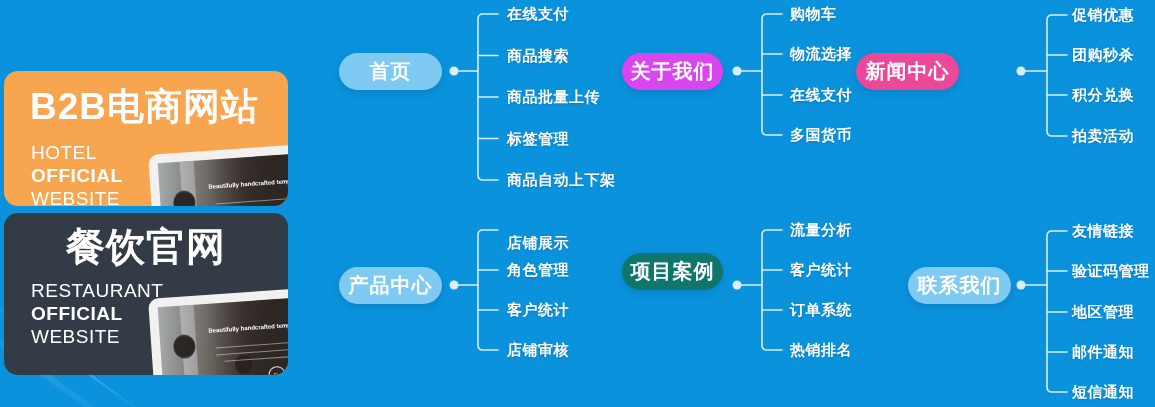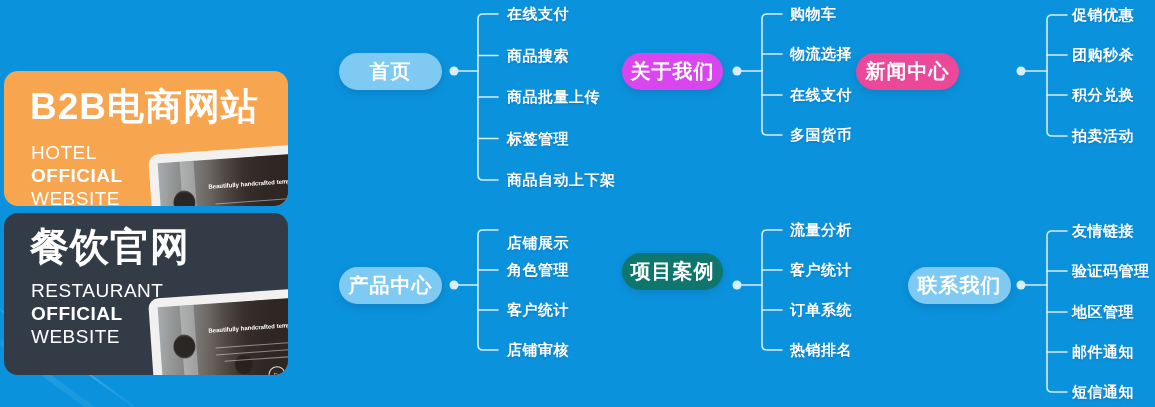--- a/index.html
+++ b/index.html
@@ -14,21 +14,21 @@
     background:linear-gradient(90deg,rgba(255,255,255,0),rgba(190,228,250,.45),rgba(255,255,255,0));}
   .streak.s2{left:-60px;top:375px;width:220px;height:6px;transform:rotate(36deg);
     background:linear-gradient(90deg,rgba(255,255,255,0),rgba(190,228,250,.12),rgba(255,255,255,0));}
 
   
   .card{position:absolute;left:4px;width:284px;border-radius:14px;overflow:hidden;}
   .card-b2b{top:27px;height:135px;margin-top:44px;}
   .card-rest{top:213px;height:162px;}
   .card-title{position:absolute;left:26px;color:#fff;font-weight:bold;letter-spacing:1px;white-space:nowrap;}
   .card-b2b .card-title{top:11px;font-size:37px;}
-  .card-rest .card-title{top:7px;font-size:39px;}
+  .card-rest .card-title{top:7px;font-size:39px;margin-left:36px;}
   .card-sub{position:absolute;left:27px;color:#fff;font-size:19px;line-height:23px;letter-spacing:.5px;}
   .card-b2b .card-sub{top:70px;}
   .card-rest .card-sub{top:66px;}
   .card-sub .b{font-weight:bold;}
 
   
   .laptop{position:absolute;left:144px;width:176px;height:120px;
     background:#f2f1ef;border-radius:10px 10px 0 0;
     transform:rotate(-4deg);transform-origin:0 0;
     padding:9px 9px 0 9px;box-sizing:border-box;}

